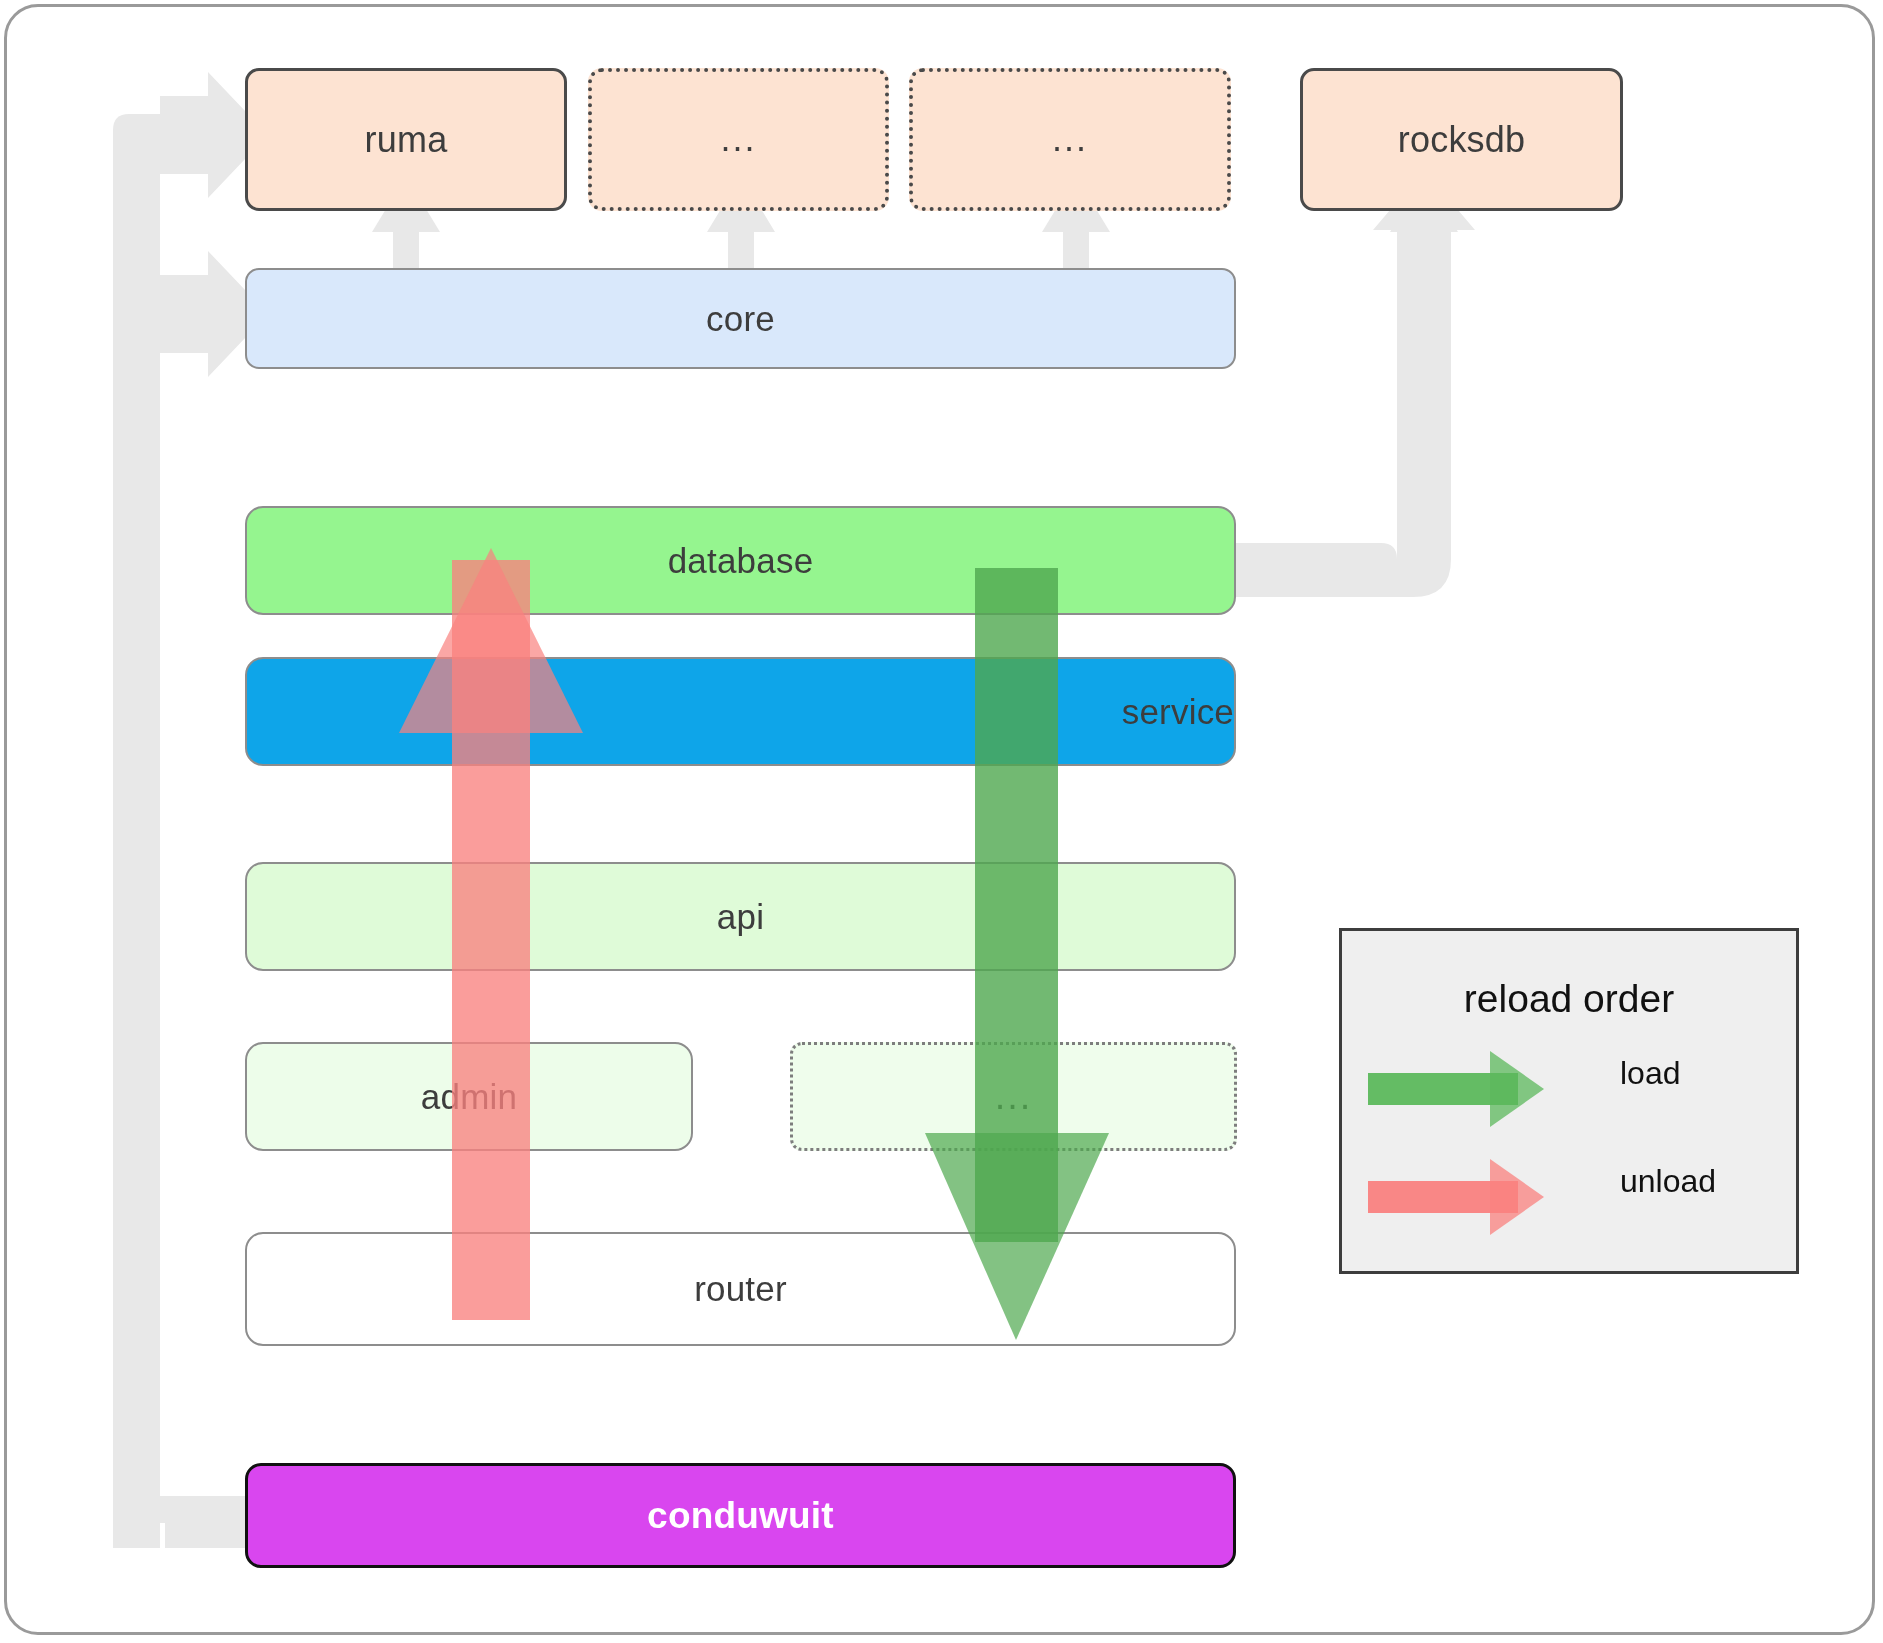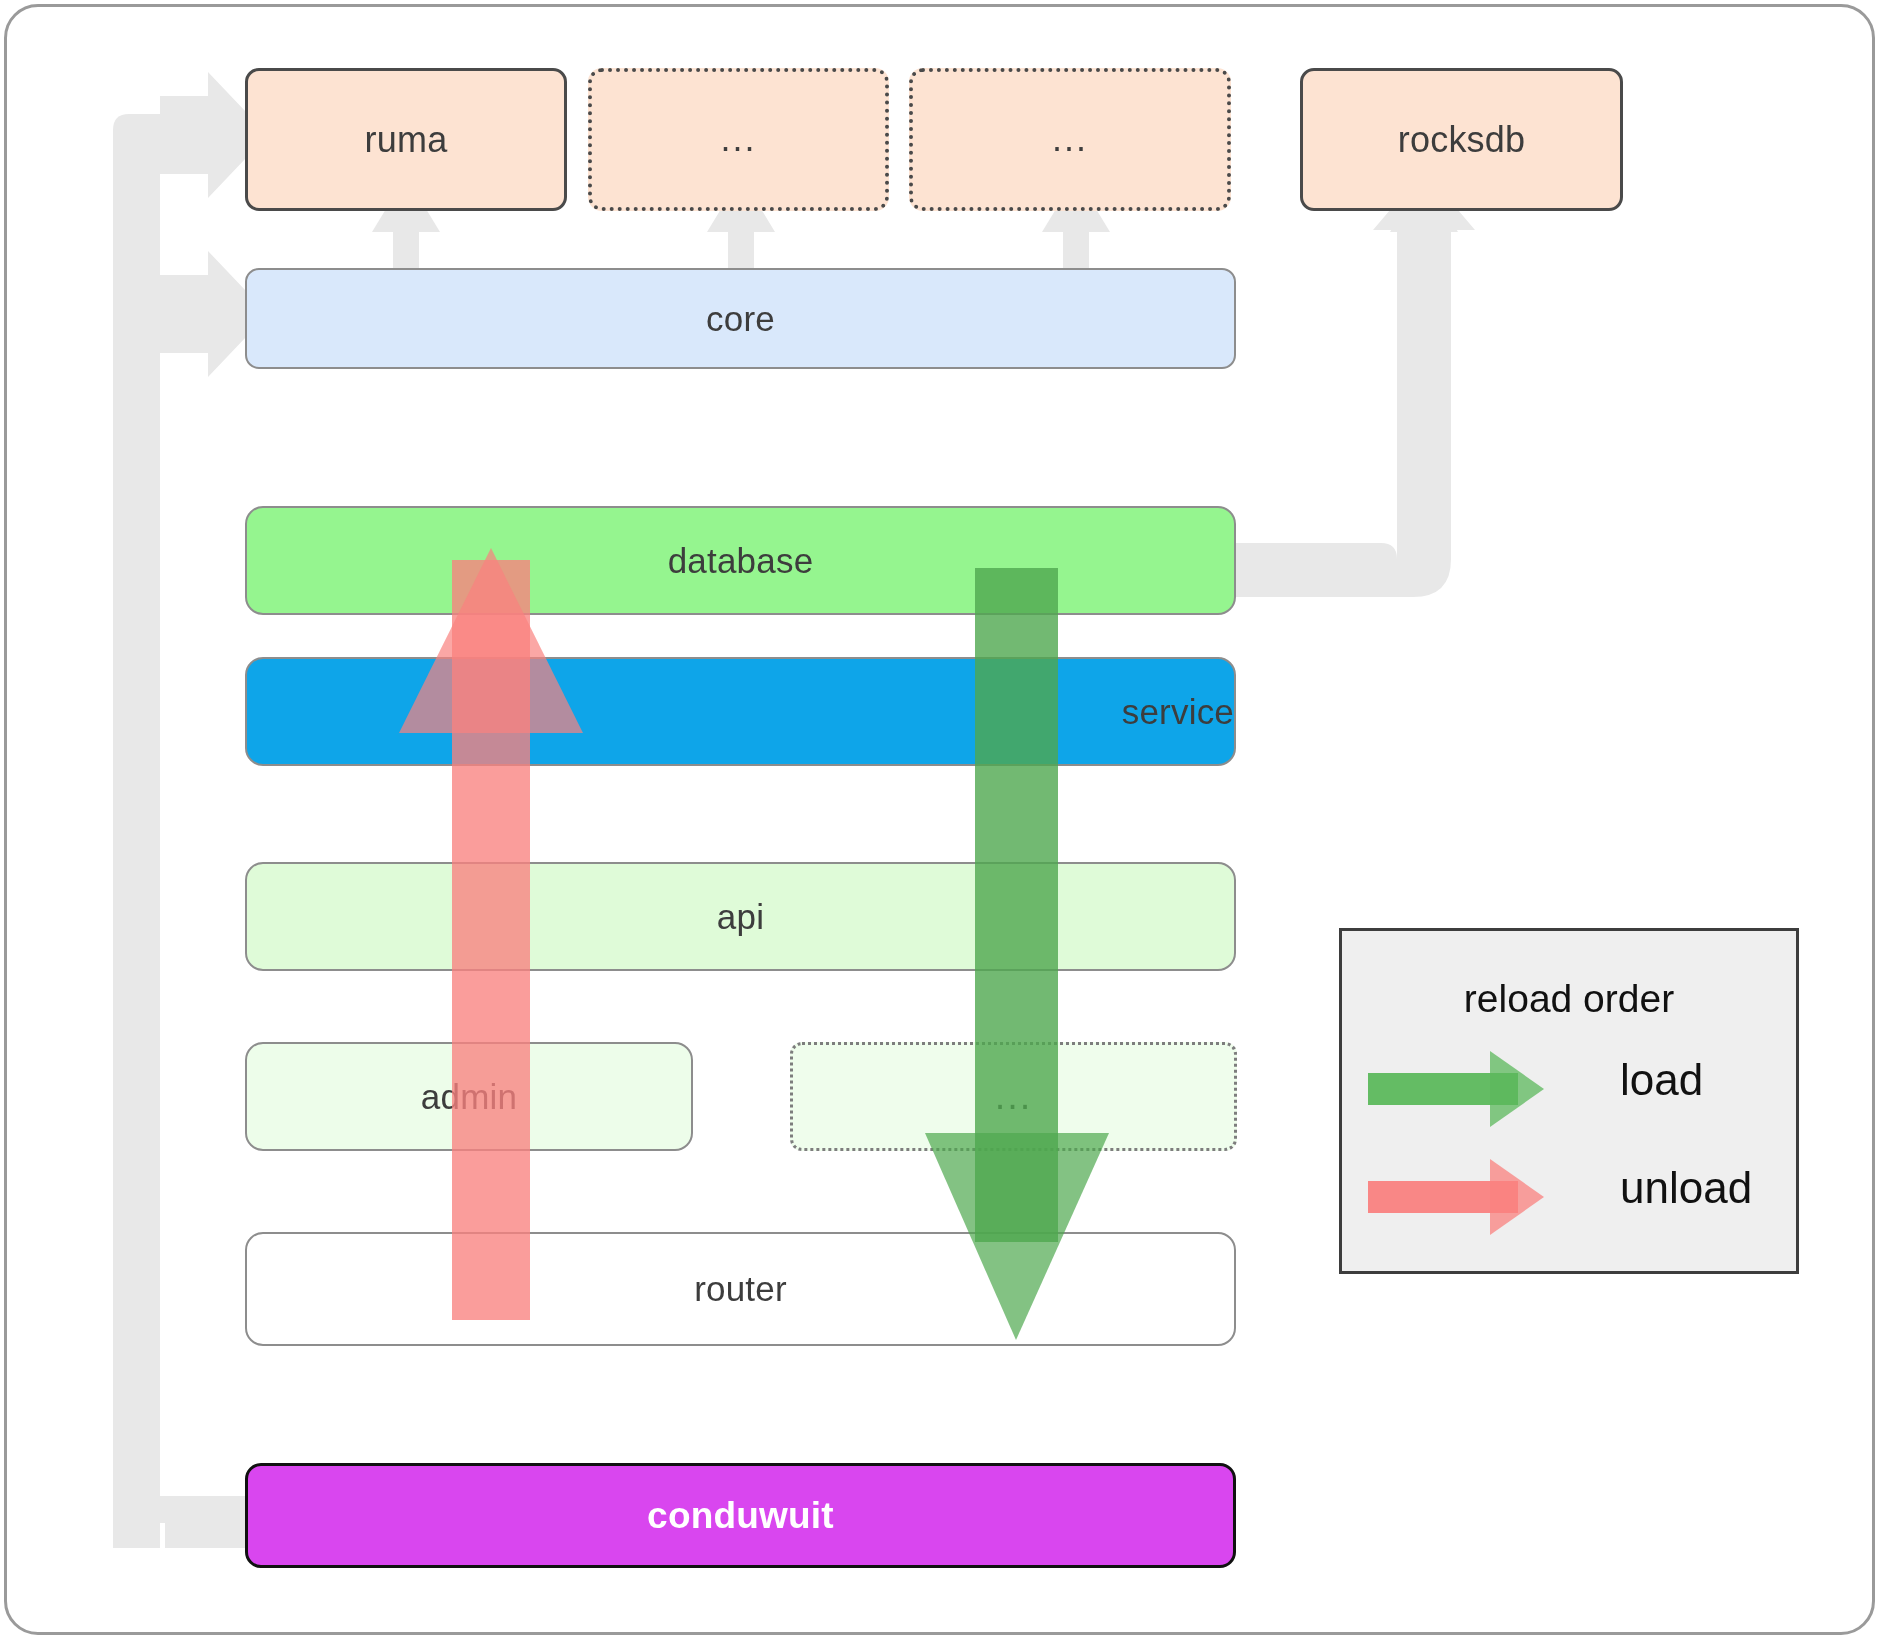--- a/index.html
+++ b/index.html
@@ -128,21 +128,21 @@
     left: 0;
     width: 100%;
     height: 86px;
   }
   #legend-row-load   { top: 110px; }
   #legend-row-unload { top: 218px; padding-left: 20px; }
   .legend-label {
     position: absolute;
     left: 278px;
     top: 14px;
-    font-size: 44px;
+    font-size: 32px;
     color: #111111;
   }
 
   
   .ovl {
     position: absolute;
     left: 0; top: 0;
     width: 1883px;
     height: 1643px;
     pointer-events: none;

